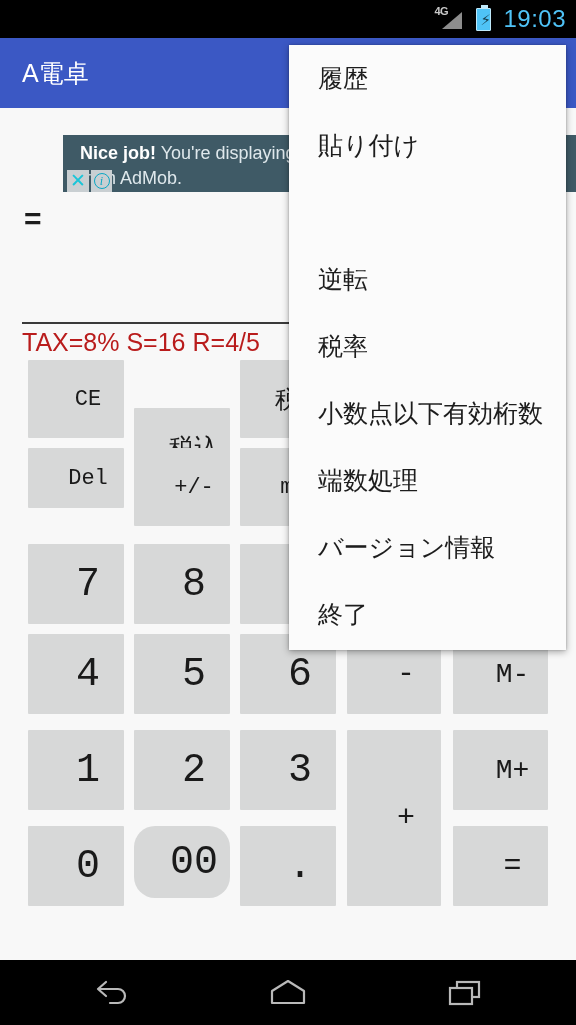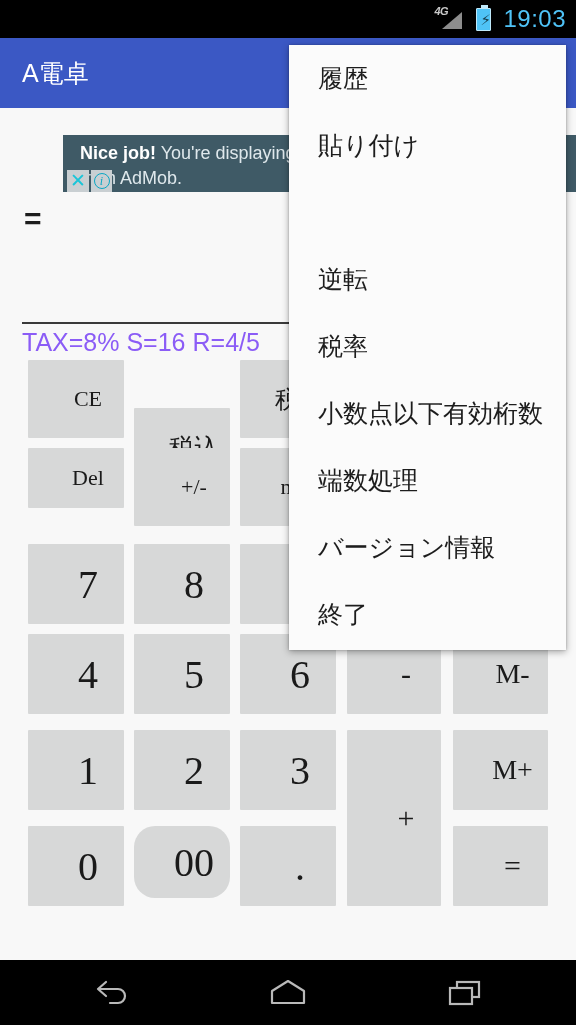--- a/index.html
+++ b/index.html
@@ -10,21 +10,21 @@
     overflow: hidden;
   }
   #screen { position: relative; width: 576px; height: 1025px; background: #f7f7f7; }
 
   
   #statusbar {
     position: absolute; left: 0; top: 0; width: 576px; height: 38px;
     background: #000; display: flex; align-items: center;
     justify-content: flex-end; padding-right: 10px;
   }
-  .sb-sig { position: relative; width: 28px; height: 22px; margin-right: 8px; font-style: italic; }
+  .sb-sig { position: relative; width: 28px; height: 22px; margin-right: 8px; }
   .sb-sig .tri {
     position: absolute; left: 2px; bottom: 1px; width: 0; height: 0;
     border-left: 20px solid transparent; border-bottom: 17px solid #8d8d8d;
   }
   .sb-sig .g4 {
     position: absolute; left: -6px; top: -3px; color: #c9c9c9;
     font-size: 11px; font-weight: bold; letter-spacing: -0.5px;
   }
   .sb-batt {
     position: relative; width: 15px; height: 23px; margin-right: 12px;
@@ -84,29 +84,29 @@
   }
   #expr {
     position: absolute; left: 24px; top: 10px; font-size: 30px;
     color: #1d1d1d; font-weight: 700; letter-spacing: 1px;
   }
   #display-rule {
     position: absolute; left: 22px; right: 18px; bottom: 0;
     border-bottom: 2px solid #3a3a3a;
   }
   #statusline {
-    position: absolute; left: 22px; top: 220px; font-size: 25px; color: #8b5cf6;
+    position: absolute; left: 22px; top: 220px; font-size: 25px; color: #b91c1c;
   }
 
   
   #keypad { position: absolute; left: 0; top: 252px; width: 576px; height: 600px; }
   .key {
     position: absolute; background: #d7d8d8; color: #1a1a1a;
     display: flex; align-items: center; justify-content: center;
-    border: none; font-family: Liberation Serif, serif;
+    border: none; font-family: Liberation Mono, monospace;
     border-radius: 1px; user-select: none; padding-left: 24px;
   }
   .k-small { font-size: 22px; }
   .k-jp    { font-size: 25px; }
   .k-num   { font-size: 40px; }
   .k-op    { font-size: 30px; }
   .k-mem   { font-size: 28px; }
 
   
   #menu {

